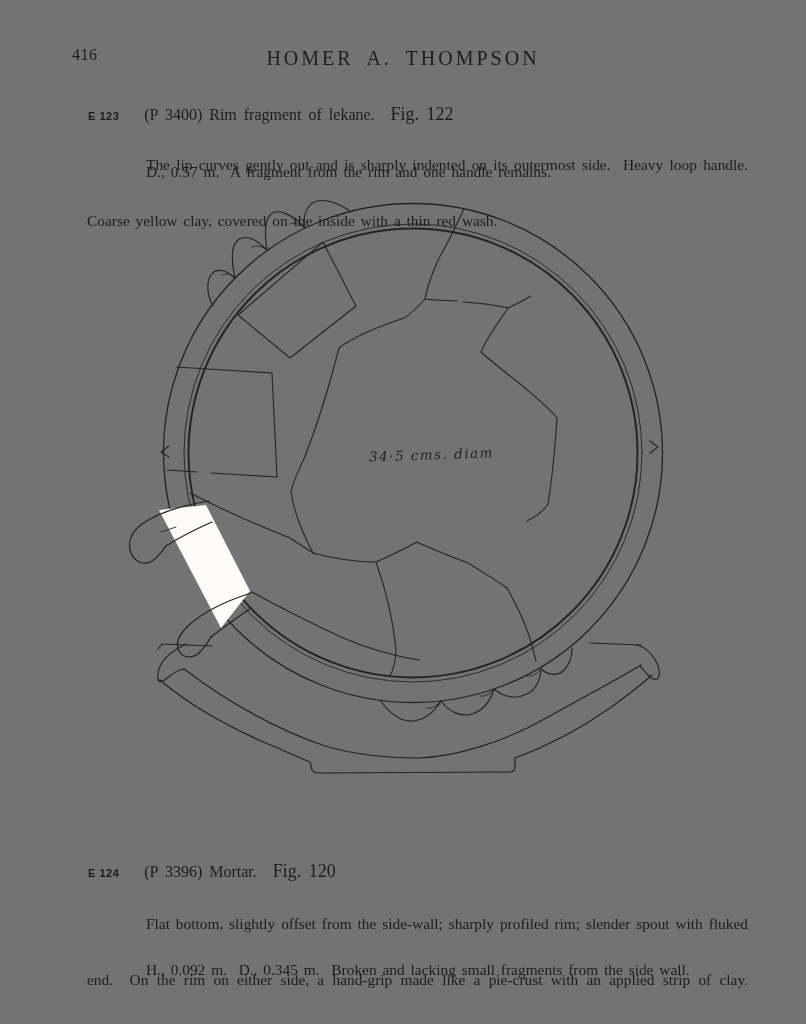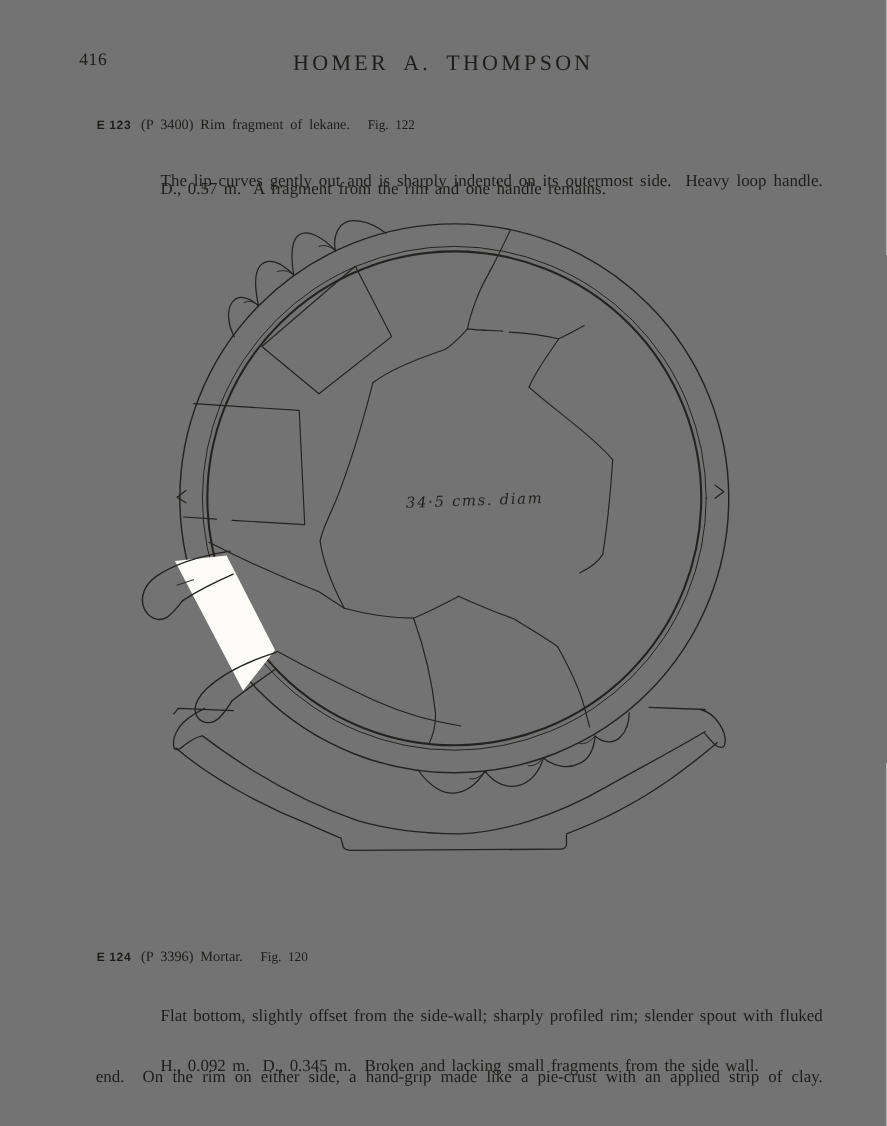--- a/index.html
+++ b/index.html
@@ -13,22 +13,22 @@
     overflow:hidden;
   }
   .t{position:absolute; white-space:pre-wrap;}
   .body-size{font-size:15.4px; line-height:18.6px; word-spacing:2px;}
   .jline{text-align:justify; text-align-last:justify;}
   .entry-id{
     font-family:"Liberation Sans", sans-serif;
     font-weight:bold; font-size:11px;
     letter-spacing:0.5px;
   }
-  .entry-title{font-size:13px; margin-left:9px; word-spacing:3px;}
-  .entry-fig{font-size:12px; margin-left:16px; word-spacing:3px;font-family:Liberation Serif, serif;}
+  .entry-title{font-size:16px; margin-left:25px; word-spacing:3px;}
+  .entry-fig{font-size:18px; margin-left:16px; word-spacing:3px;font-family:Liberation Serif, serif;}
   .running-head{
     letter-spacing:3px; font-size:20px; word-spacing:6px;
     text-align:center; width:806px; left:0;
   }
   .page-num{font-size:16px; letter-spacing:0.5px;}
   .caption{font-size:15.2px; text-align:center; word-spacing:3px;}
   .caption .cap-id{font-family:"Liberation Sans", sans-serif; font-weight:bold; font-size:14.6px; margin:0 10px;}
   .caption .cap-scale{margin-left:8px;}
   svg.fig{position:absolute; left:0; top:0;}
   svg.fig path, svg.fig circle, svg.fig line{vector-effect:non-scaling-stroke;}
@@ -40,20 +40,21 @@
 
   <div class="t page-num" style="left:72px; top:46px;">416</div>
   <div class="t running-head" style="top:47px;">HOMER A. THOMPSON</div>
 
   <div class="t" style="left:72px; top:86px;">
     <span class="entry-id">E 123</span><span class="entry-title">(P 3400) Rim fragment of lekane.</span><span class="entry-fig">Fig. 122</span>
   </div>
 
   <div class="t body-size" style="left:87px; top:119px; width:661px;">
     <div class="jline" style="padding-left:59px;">The lip curves gently out and is sharply indented on its outermost side.  Heavy loop handle.</div>
+    <div>Coarse yellow clay, covered on the inside with a thin red wash.</div>
   </div>
 
   <div class="t body-size" style="left:146px; top:163px;">D., 0.57 m.  A fragment from the rim and one handle remains.</div>
 
   <svg class="fig" width="806" height="1024" viewBox="0 0 806 1024" fill="none" stroke="#242321" stroke-linecap="round" stroke-linejoin="round">
 
     <g>
 
       <circle cx="413" cy="453" r="249.5" stroke-width="1.3"></circle>
       <circle cx="413" cy="453" r="229" stroke-width="0.9"></circle>

